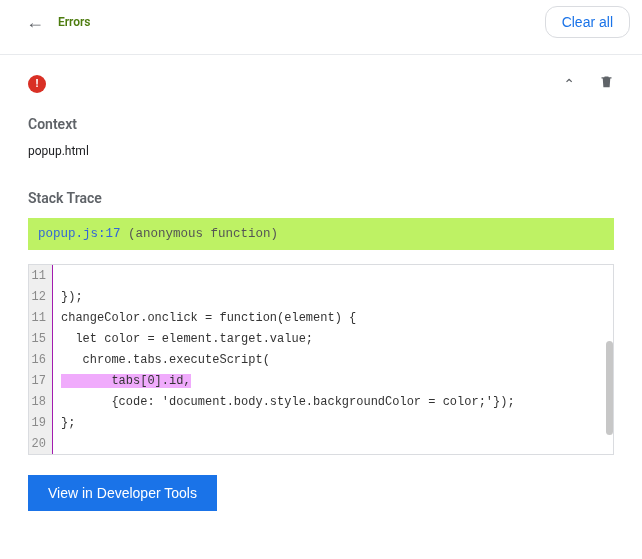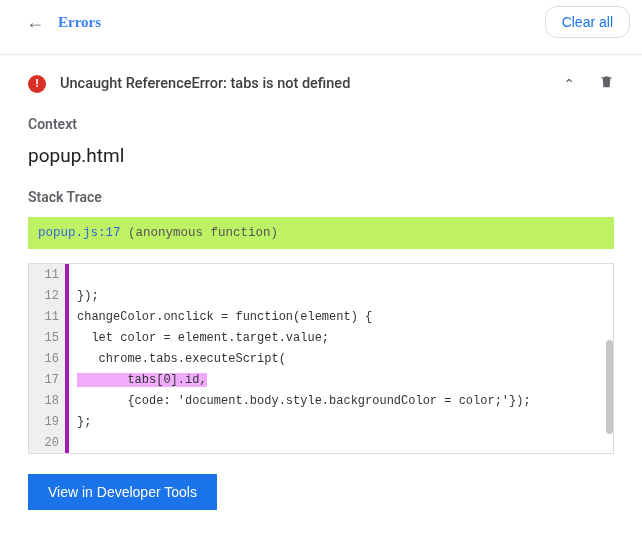--- a/index.html
+++ b/index.html
@@ -11,21 +11,21 @@
       font-size: 13px;
     }
     .topbar {
       display: flex;
       align-items: center;
       justify-content: space-between;
       padding: 6px 12px 6px 8px;
     }
     .topbar-left { display: flex; align-items: center; gap: 14px; padding-left: 18px; }
     .back-arrow { font-size: 18px; color: #5f6368; cursor: pointer; line-height: 1; }
-    .page-title { font-size: 15px; font-weight: 600; color: #3b82f6; font-family: Liberation Serif, serif; }
+    .page-title { font-size: 12px; font-weight: 600; color: #4d7c0f; }
     .clear-btn {
       background: #fff;
       border: 1px solid #dadce0;
       border-radius: 12px;
       color: #1a73e8;
       font-weight: 500;
       font-size: 14px;
       padding: 7px 16px;
       cursor: pointer;
     }
@@ -43,43 +43,43 @@
       background: #d93025; color: #fff; font-size: 11px; font-weight: 700;
       display: flex; align-items: center; justify-content: center;
     }
     .error-title { font-size: 14.5px; color: #3c4043; font-weight: 500; }
     .error-right { display: flex; align-items: center; gap: 24px; }
     .caret-up { font-size: 14px; color: #5f6368; cursor: pointer; }
     .trash { font-size: 16px; color: #5f6368; cursor: pointer; }
     .section-h {
       font-size: 14px; font-weight: 600; color: #5f6368; margin-top: 8px; margin-bottom: 12px;
     }
-    .context-file { font-size: 19px; color: #202124; margin-bottom: 22px; }
+    .context-file { font-size: 12px; color: #202124; margin-bottom: 32px; }
     .frame-bar {
       background: #bef264;
       padding: 9px 10px;
       font-family: "SFMono-Regular", Consolas, "Liberation Mono", Menlo, monospace;
       font-size: 12.5px;
       color: #3367d6;
       margin: 8px 0 14px 0;
     }
     .frame-loc { color: #3367d6; }
     .frame-fn { color: #555; }
     .code-wrap { position: relative; }
     .code-grid {
       border: 1px solid #dadce0;
       font-family: "SFMono-Regular", Consolas, "Liberation Mono", Menlo, monospace;
       font-size: 12px;
       line-height: 1;
     }
     .code-row { display: flex; height: 21px; align-items: center; }
     .ln {
-      width: 40px; text-align: right; padding-right: 6px;
+      width: 24px; text-align: right; padding-right: 6px;
       background: #efefef; color: #8a8a8a;
-      border-right: 4px solid #a21caf;
+      border-right: 1px solid #a21caf;
       height: 100%; display: flex; align-items: center; justify-content: flex-end;
       font-size: 12px;
     }
     .codetxt { padding-left: 8px; white-space: pre; color: #333; }
     .hl { background: #f0abfc; }
     .fake-scroll {
       position: absolute; top: 1px; right: 1px; bottom: 1px; width: 7px;
       background: transparent;
     }
     .fake-scroll::after {
@@ -103,21 +103,20 @@
   <button class="clear-btn">Clear all</button>
 </div>
 
 <div class="divider"></div>
 
 <div class="content">
 
   <div class="error-header">
     <div class="error-left">
       <span class="error-badge">!</span>
-      <span class="error-title">Uncaught ReferenceError: tabs is not defined</span>
     </div>
     <div class="error-right">
       <span class="caret-up">⌃</span>
       <span class="trash">
         <svg width="15" height="17" viewBox="0 0 24 24" fill="#5f6368">
             <path d="M6 7h12l-1 14H7L6 7zm3-3h6l1 2H8l1-2zM4 5h16v2H4z"></path>
           </svg>
       </span>
     </div>
   </div>

